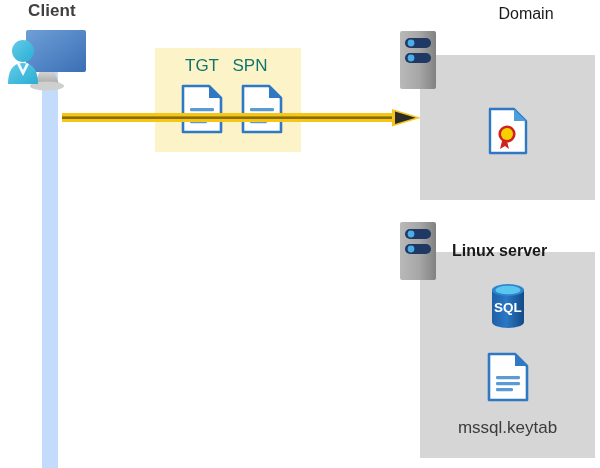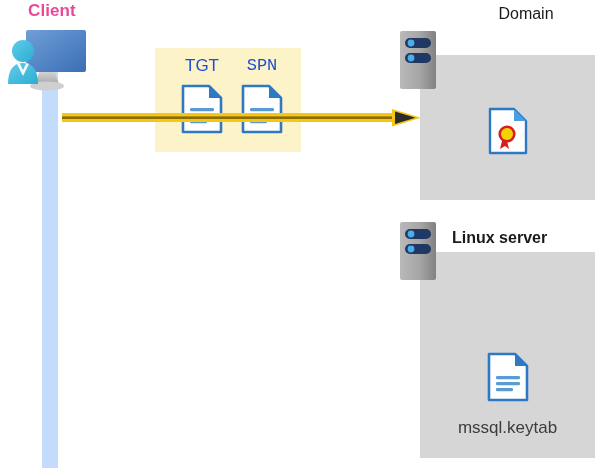--- a/index.html
+++ b/index.html
@@ -31,21 +31,21 @@
     height: 408px;
     background: #c3dcfb;
   }
 
   
   #client-title {
     left: 28px;
     top: 1px;
     font-size: 17px;
     font-weight: bold;
-    color: #ec4899;
+    color: #404040;
     letter-spacing: 0.1px;
     white-space: nowrap;
   }
 
   
   #client-icon {
     left: 6px;
     top: 26px;
     width: 86px;
     height: 68px;
@@ -56,26 +56,26 @@
     left: 155px;
     top: 48px;
     width: 146px;
     height: 104px;
     background: #fdf3c8;
   }
   .token-label {
     position: absolute;
     top: 56px;
     font-size: 17px;
-    color: #1d4ed8;
+    color: #0f766e;
     text-align: center;
     width: 60px;
   }
   #tgt-label { left: 172px; }
-  #spn-label { left: 232px; font-family: Liberation Mono, monospace; }
+  #spn-label { left: 220px; }
 
   .doc-icon-wrap {
     position: absolute;
     top: 84px;
     width: 42px;
     height: 50px;
   }
   #tgt-doc { left: 181px; }
   #spn-doc { left: 241px; }
 
@@ -121,21 +121,21 @@
   
   #linux-panel {
     left: 420px;
     top: 252px;
     width: 175px;
     height: 206px;
     background: #d6d6d6;
   }
   #linux-title {
     left: 452px;
-    top: 229px;
+    top: 242px;
     font-size: 16px;
     font-weight: bold;
     color: #1a1a1a;
     white-space: nowrap;
   }
   #linux-server-icon {
     left: 400px;
     top: 222px;
     width: 36px;
     height: 58px;
@@ -291,20 +291,35 @@
         </linearGradient>
       </defs>
       <rect x="0" y="0" width="36" height="58" rx="2" fill="url(#srvGrad2)"></rect>
       <rect x="5" y="7" width="26" height="10" rx="5" fill="#1f3864"></rect>
       <circle cx="11" cy="12" r="3.4" fill="#4aaee8"></circle>
       <rect x="5" y="22" width="26" height="10" rx="5" fill="#1f3864"></rect>
       <circle cx="11" cy="27" r="3.4" fill="#4aaee8"></circle>
     </svg>
   </div>
 
+  <div class="abs" id="sql-icon">
+    <svg width="42" height="50" viewBox="0 0 42 50" xmlns="http://www.w3.org/2000/svg">
+      <defs>
+        <linearGradient id="sqlBody" x1="0" y1="0" x2="1" y2="0">
+          <stop offset="0%" stop-color="#1f5fa8"></stop>
+          <stop offset="45%" stop-color="#2a78c4"></stop>
+          <stop offset="100%" stop-color="#124a86"></stop>
+        </linearGradient>
+      </defs>
+      <path d="M5 9 h32 v32 a16 6 0 0 1 -32 0 z" fill="url(#sqlBody)"></path>
+      <ellipse cx="21" cy="9" rx="16" ry="6" fill="#2f86cf"></ellipse>
+      <ellipse cx="21" cy="9" rx="12.5" ry="4.3" fill="#59c6ef"></ellipse>
+      <text x="21" y="31" font-family="&quot;Liberation Sans&quot;, sans-serif" font-size="13.5" font-weight="bold" fill="#ffffff" text-anchor="middle">SQL</text>
+    </svg>
+  </div>
 
   <div class="abs" id="keytab-icon">
     <svg width="42" height="50" viewBox="0 0 42 50" xmlns="http://www.w3.org/2000/svg">
       <path d="M2 2 h26 l12 12 v34 h-38 z" fill="#ffffff" stroke="#2f78c4" stroke-width="2.6" stroke-linejoin="round"></path>
       <path d="M28 2 v12 h12 z" fill="#2f78c4"></path>
       <g fill="#5b9bd5">
         <rect x="9" y="24" width="24" height="3.2" rx="1.3"></rect>
         <rect x="9" y="30" width="24" height="3.2" rx="1.3"></rect>
         <rect x="9" y="36" width="17" height="3.2" rx="1.3"></rect>
       </g>

